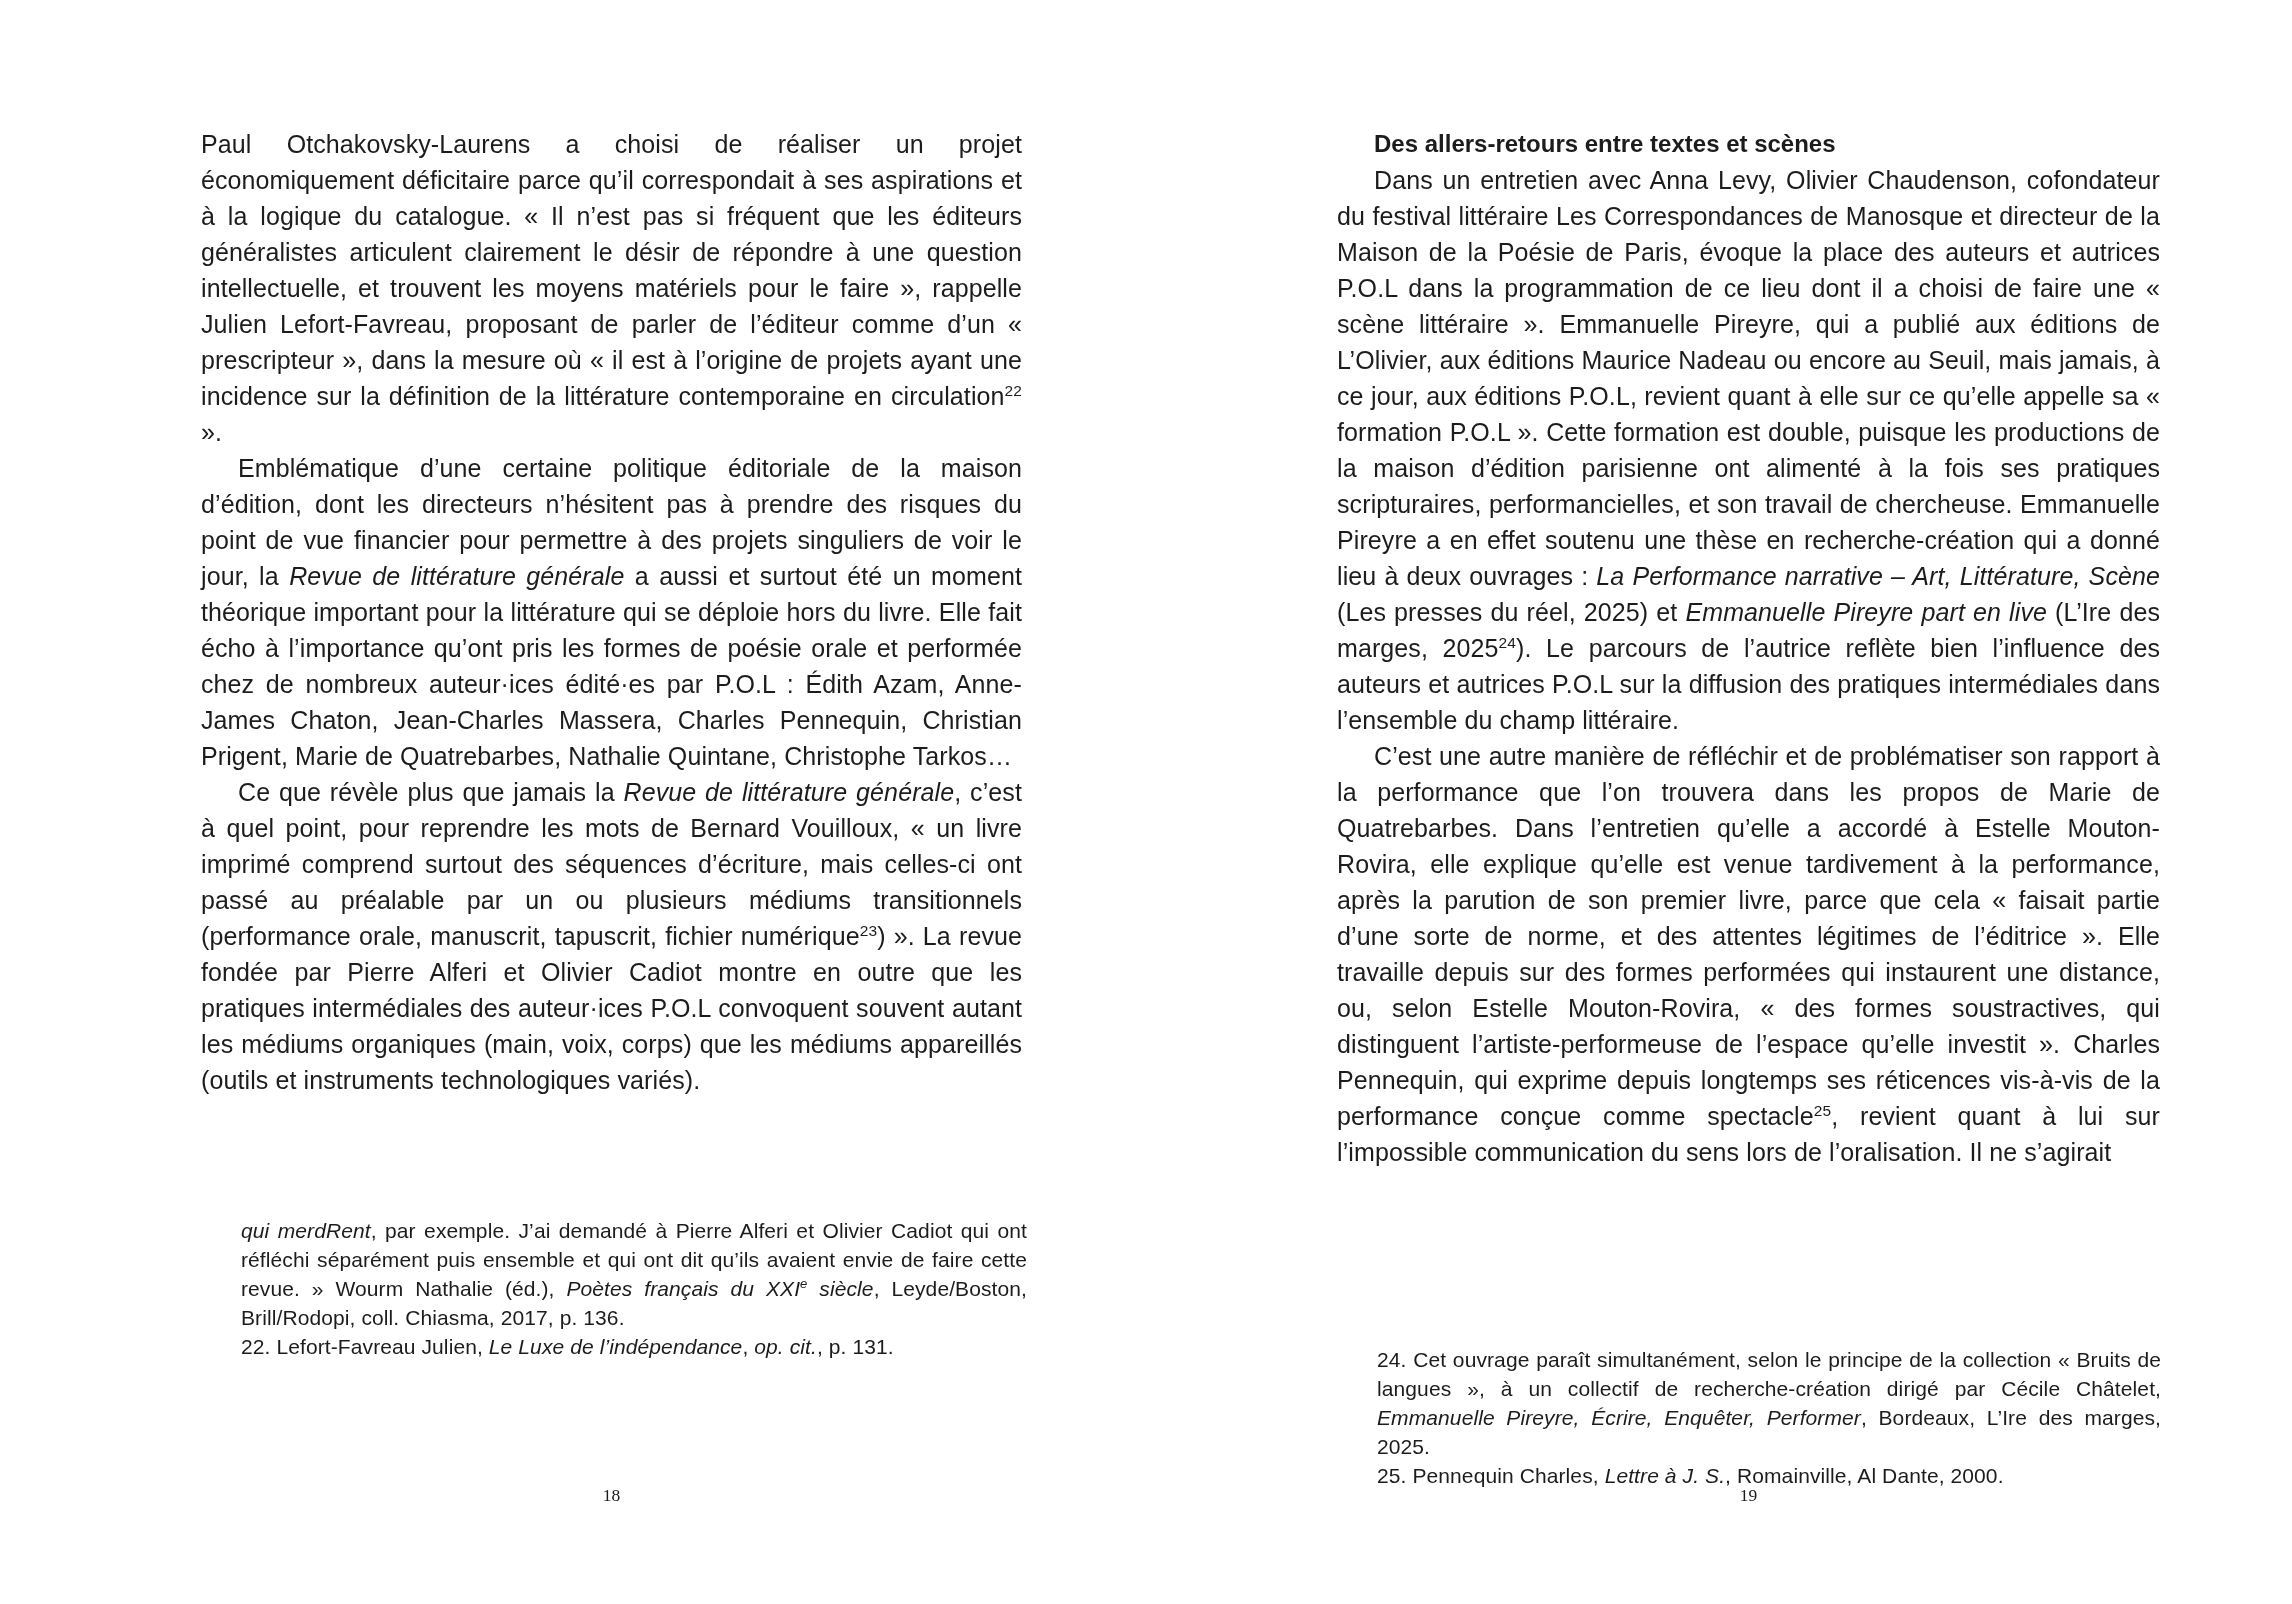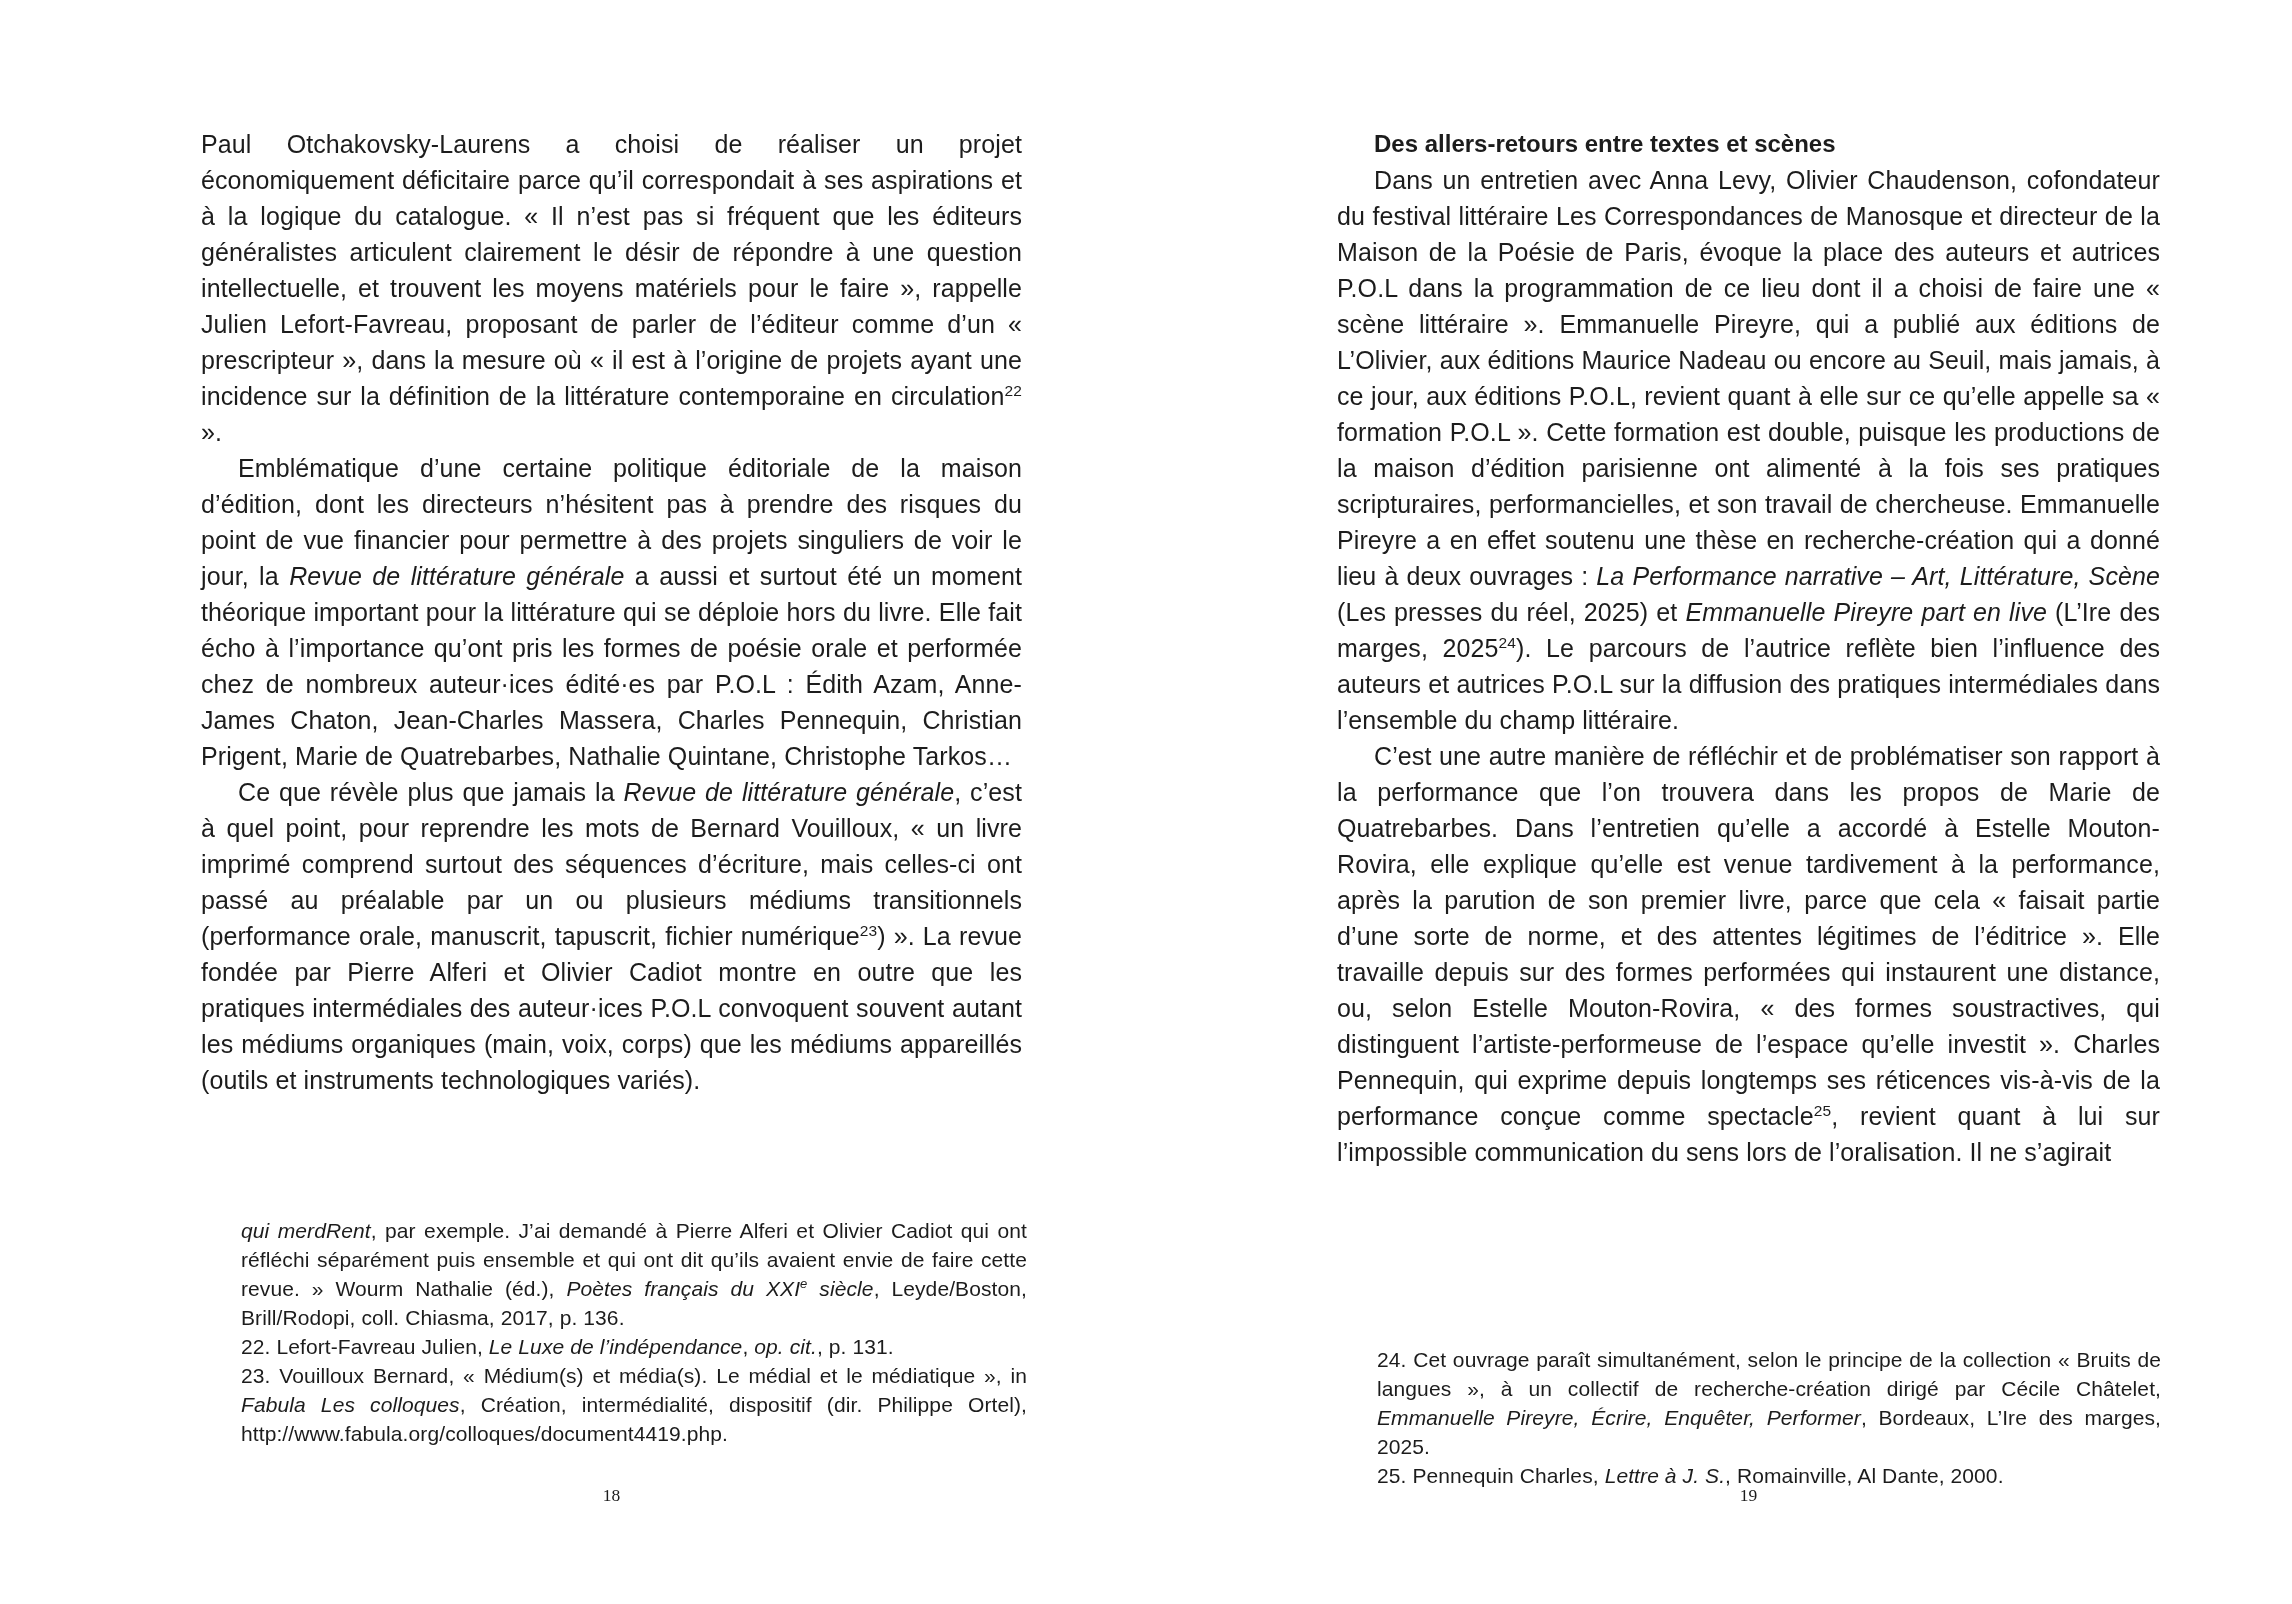--- a/index.html
+++ b/index.html
@@ -59,21 +59,20 @@
   <section class="page page-left">
     <div class="text-block">
       <p class="body-par"><span>Paul Otchakovsky-Laurens a choisi de réaliser un projet économiquement déficitaire parce qu’il correspondait à ses aspirations et à la logique du catalogue. « Il n’est pas si fréquent que les éditeurs généralistes articulent clairement le désir de répondre à une question intellectuelle, et trouvent les moyens matériels pour le faire », rappelle Julien Lefort-Favreau, proposant de parler de l’éditeur comme d’un « prescripteur », dans la mesure où « il est à l’origine de projets ayant une incidence sur la définition de la littérature contemporaine en circulation</span><span class="sup">22</span><span> ».</span></p>
       <p class="body-par indent"><span>Emblématique d’une certaine politique éditoriale de la maison d’édition, dont les directeurs n’hésitent pas à prendre des risques du point de vue financier pour permettre à des projets singuliers de voir le jour, la </span><span class="i">Revue de littérature générale</span><span> a aussi et surtout été un moment théorique important pour la littérature qui se déploie hors du livre. Elle fait écho à l’importance qu’ont pris les formes de poésie orale et performée chez de nombreux auteur·ices édité·es par P.O.L : Édith Azam, Anne-James Chaton, Jean-Charles Massera, Charles Pennequin, Christian Prigent, Marie de Quatrebarbes, Nathalie Quintane, Christophe Tarkos…</span></p>
       <p class="body-par indent"><span>Ce que révèle plus que jamais la </span><span class="i">Revue de littérature générale</span><span>, c’est à quel point, pour reprendre les mots de Bernard Vouilloux, « un livre imprimé comprend surtout des séquences d’écriture, mais celles-ci ont passé au préalable par un ou plusieurs médiums transitionnels (performance orale, manuscrit, tapuscrit, fichier numérique</span><span class="sup">23</span><span>) ». La revue fondée par Pierre Alferi et Olivier Cadiot montre en outre que les pratiques intermédiales des auteur·ices P.O.L convoquent souvent autant les médiums organiques (main, voix, corps) que les médiums appareillés (outils et instruments technologiques variés).</span></p>
     </div>
 
     <div class="footnotes">
       <p class="footnote"><span class="i">qui merdRent</span><span>, par exemple. J’ai demandé à Pierre Alferi et Olivier Cadiot qui ont réfléchi séparément puis ensemble et qui ont dit qu’ils avaient envie de faire cette revue. » Wourm Nathalie (éd.), </span><span class="i">Poètes français du XXI</span><span class="i sup">e</span><span class="i"> siècle</span><span>, Leyde/Boston, Brill/Rodopi, coll. Chiasma, 2017, p. 136.</span></p>
       <p class="footnote"><span>22. Lefort-Favreau Julien, </span><span class="i">Le Luxe de l’indépendance</span><span>, </span><span class="i">op. cit.</span><span>, p. 131.</span></p>
-      <p class="footnote"><span>23. Vouilloux Bernard, « Médium(s) et média(s). Le médial et le médiatique », in </span><span class="i">Fabula Les colloques</span><span>, Création, intermédialité, dispositif (dir. Philippe Ortel), http://www.fabula.org/colloques/document4419.php.</span></p>
     </div>
 
     <div class="page-number">18</div>
   </section>
 
   <section class="page page-right">
     <div class="text-block">
       <h2 class="heading">Des allers-retours entre textes et scènes</h2>
       <p class="body-par indent"><span>Dans un entretien avec Anna Levy, Olivier Chaudenson, cofondateur du festival littéraire Les Correspondances de Manosque et directeur de la Maison de la Poésie de Paris, évoque la place des auteurs et autrices P.O.L dans la programmation de ce lieu dont il a choisi de faire une « scène littéraire ». Emmanuelle Pireyre, qui a publié aux éditions de L’Olivier, aux éditions Maurice Nadeau ou encore au Seuil, mais jamais, à ce jour, aux éditions P.O.L, revient quant à elle sur ce qu’elle appelle sa « formation P.O.L ». Cette formation est double, puisque les productions de la maison d’édition parisienne ont alimenté à la fois ses pratiques scripturaires, performancielles, et son travail de chercheuse. Emmanuelle Pireyre a en effet soutenu une thèse en recherche-création qui a donné lieu à deux ouvrages : </span><span class="i">La Performance narrative – Art, Littérature, Scène</span><span> (Les presses du réel, 2025) et </span><span class="i">Emmanuelle Pireyre part en live</span><span> (L’Ire des marges, 2025</span><span class="sup">24</span><span>). Le parcours de l’autrice reflète bien l’influence des auteurs et autrices P.O.L sur la diffusion des pratiques intermédiales dans l’ensemble du champ littéraire.</span></p>
       <p class="body-par indent"><span>C’est une autre manière de réfléchir et de problématiser son rapport à la performance que l’on trouvera dans les propos de Marie de Quatrebarbes. Dans l’entretien qu’elle a accordé à Estelle Mouton-Rovira, elle explique qu’elle est venue tardivement à la performance, après la parution de son premier livre, parce que cela « faisait partie d’une sorte de norme, et des attentes légitimes de l’éditrice ». Elle travaille depuis sur des formes performées qui instaurent une distance, ou, selon Estelle Mouton-Rovira, « des formes soustractives, qui distinguent l’artiste-performeuse de l’espace qu’elle investit ». Charles Pennequin, qui exprime depuis longtemps ses réticences vis-à-vis de la performance conçue comme spectacle</span><span class="sup">25</span><span>, revient quant à lui sur l’impossible communication du sens lors de l’oralisation. Il ne s’agirait</span></p>

